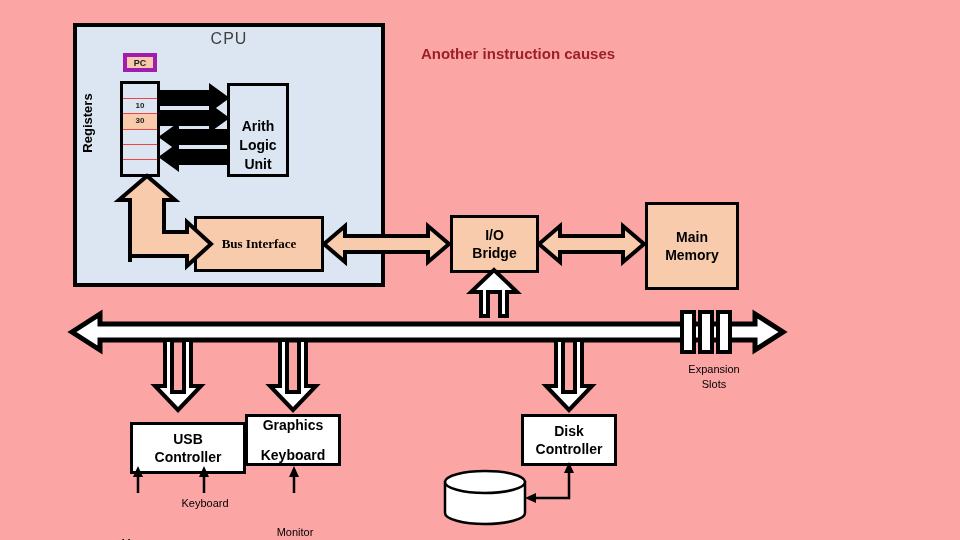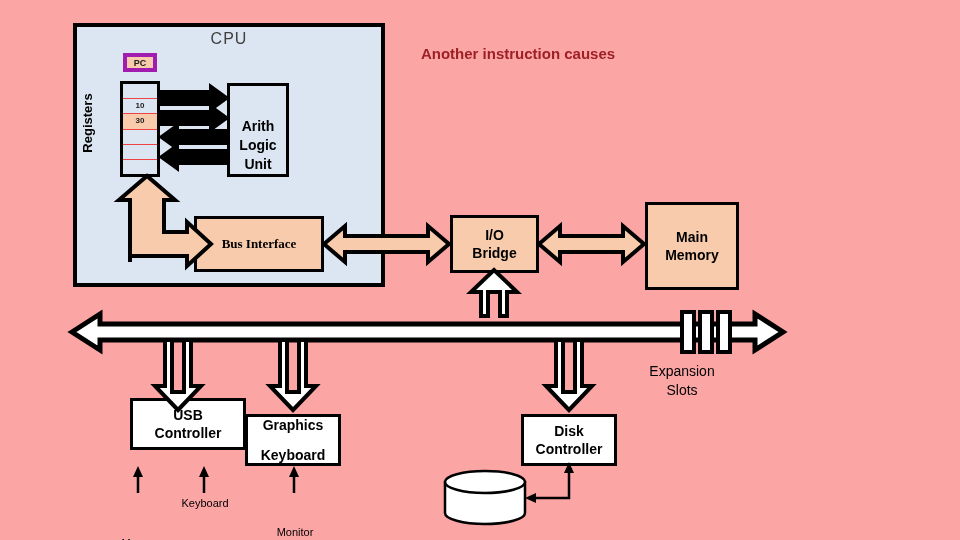--- a/index.html
+++ b/index.html
@@ -116,21 +116,21 @@
     font-weight: bold;
     color: #000000;
     line-height: 1.3;
   }
   .peach { background: #f7cbab; }
   .white { background: #ffffff; }
 
   #bus-interface { left: 194px; top: 216px; width: 130px; height: 56px; font-size: 13px; font-family: Liberation Serif, serif; }
   #io-bridge     { left: 450px; top: 215px; width: 89px;  height: 58px; font-size: 14px; }
   #main-memory   { left: 645px; top: 202px; width: 94px;  height: 88px; font-size: 14px; }
-  #usb-controller      { left: 130px; top: 398px; width: 116px; height: 52px; font-size: 14px; }
+  #usb-controller      { left: 130px; top: 422px; width: 116px; height: 52px; font-size: 14px; }
   #graphics-adapter    { left: 245px; top: 414px; width: 96px; height: 52px; font-size: 14px; gap: 12px; }
   #disk-controller     { left: 521px; top: 414px; width: 96px; height: 52px; font-size: 14px; }
 
   
   #note {
     left: 398px; top: 31px;
     width: 240px;
     text-align: center;
     font-size: 15px;
     font-weight: bold;
@@ -149,22 +149,22 @@
     color: #000000;
     text-align: center;
     white-space: nowrap;
   }
   #io-bus-label {
     left: 300px; top: 323px; width: 160px;
     font-size: 13px; font-weight: bold; color: #000000;
     text-align: center;
   }
   #expansion-label {
-    left: 636px; top: 362px; width: 92px;
-    font-size: 14px; color: #000000; text-align: center; line-height: 1.35;
+    left: 668px; top: 362px; width: 92px;
+    font-size: 11px; color: #000000; text-align: center; line-height: 1.35;
   }
   #label-mouse    { left: 106px; top: 497px; width: 64px; margin-top: 40px; }
   #label-keyboard { left: 168px; top: 497px; width: 74px; }
   #label-monitor  { left: 258px; top: 526px; width: 74px; }
   #label-disk {
     left: 442px; top: 490px; width: 84px;
     font-size: 13px; color: #000000; text-align: center;
   }
 </style>
 </head>

